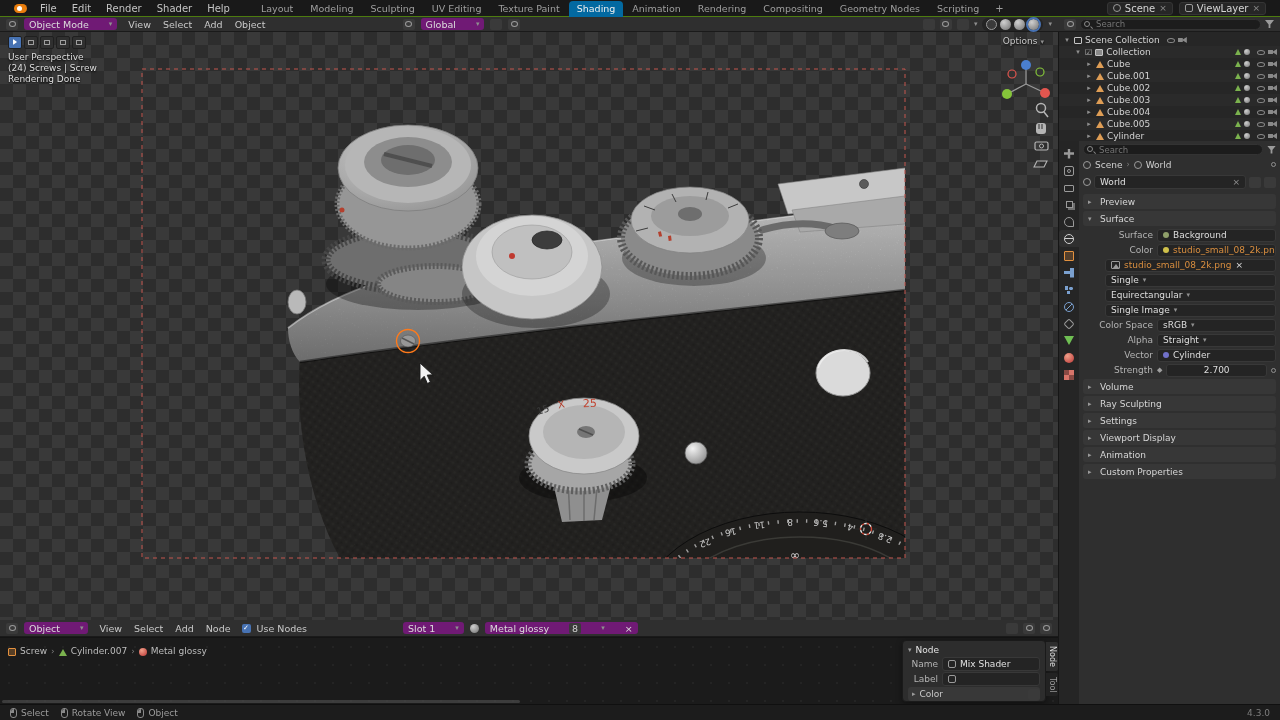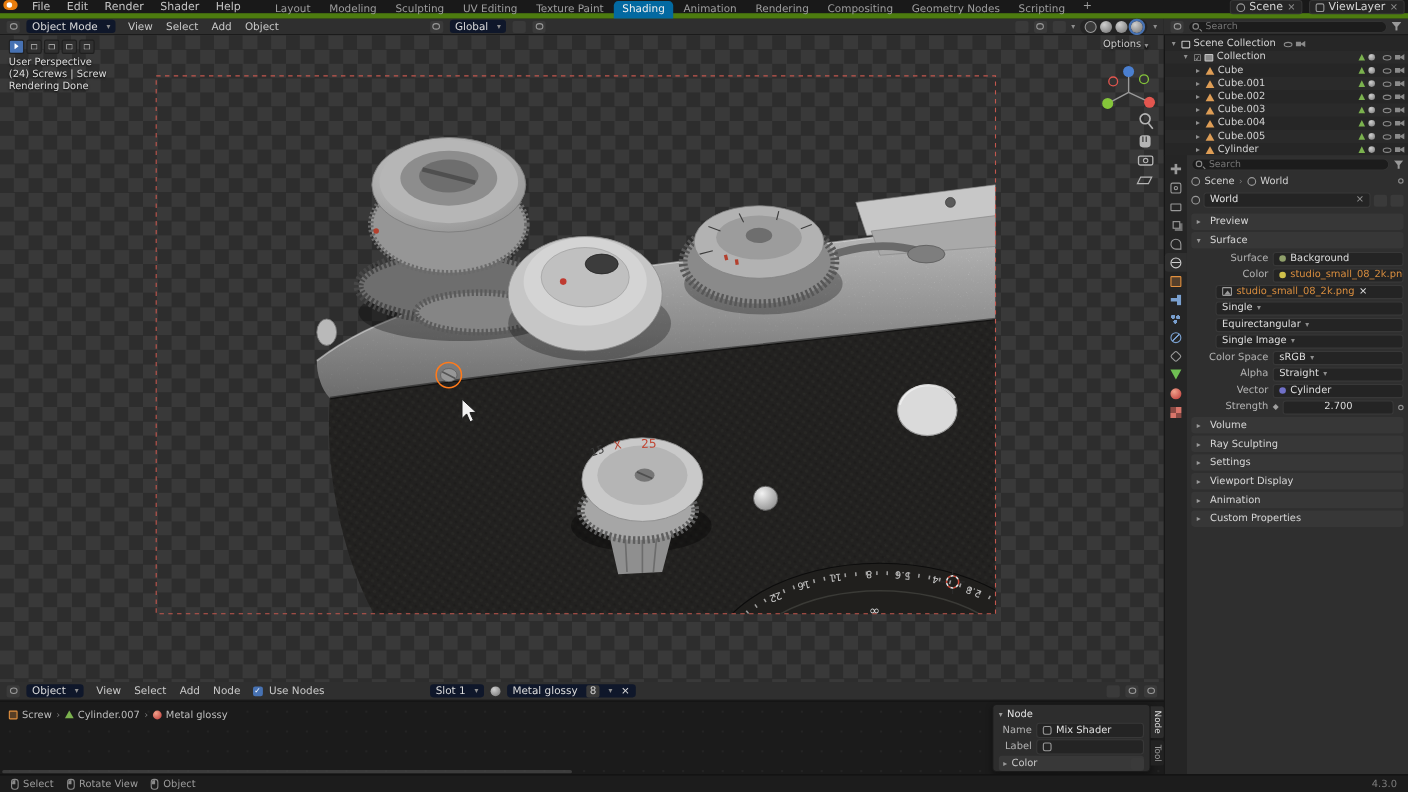--- a/index.html
+++ b/index.html
@@ -1,39 +1,39 @@
 <!DOCTYPE html>
 <html><head>
 <meta charset="utf-8">
 <style>
   *{box-sizing:border-box;margin:0;padding:0;user-select:none}
   html,body{width:1280px;height:720px;overflow:hidden}
   body{position:relative;background:#1d1d1d;font-family:"DejaVu Sans",sans-serif;font-size:10px;color:#c9c9c9}
 
   
-  #topbar{position:absolute;left:0;top:0;width:1280px;height:17px;background:#191919;border-bottom:5px solid #4d7c0f;display:flex;align-items:flex-start;gap:2px;padding:0 3px}
+  #topbar{position:absolute;left:0;top:0;width:1280px;height:17px;background:#191919;border-bottom:1px solid #4d7c0f;display:flex;align-items:center;gap:2px;padding:0 14px}
   .blogo{width:13px;height:9px;border-radius:5px;background:#e87d0d;position:relative;margin-right:4px}
   .blogo::after{content:"";position:absolute;left:3px;top:2px;width:5px;height:5px;border-radius:50%;background:#fff}
   .menus{display:flex;gap:1px}
   .menu-item{padding:1px 7px;color:#c4c4c4;border-radius:3px}
   .tabs{display:flex;gap:1px;margin-left:14px;align-items:flex-end;height:17px}
   .ws-tab{padding:2px 8px 3px;color:#9f9f9f;font-size:9.5px;border-radius:4px 4px 0 0;white-space:nowrap}
   .ws-tab.active{background:#0369a1;color:#efefef}
   .tab-plus{padding:0 6px;color:#9f9f9f}
   .tb-right{margin-left:auto;display:flex;gap:6px;align-items:center}
   .tb-field{display:flex;align-items:center;gap:4px;background:#262626;border:1px solid #353535;border-radius:3px;padding:0 5px;height:13px;color:#d5d5d5}
   .tb-field .x{color:#8a8a8a;font-size:9px}
   .mini{display:inline-block;width:8px;height:8px;border:1px solid #9a9a9a;border-radius:2px}
   .mini.round{border-radius:50%}
 
   
   .ed-header{position:absolute;background:#2f2f2f;border-bottom:1px solid #1a1a1a;display:flex;align-items:center;gap:6px;padding:0 6px;font-size:9.5px;color:#c9c9c9}
   #vp-header{left:0;top:17px;width:1058px;height:15px}
   #outliner-header{left:1058px;top:17px;width:222px;height:15px;gap:4px}
-  .dd{display:inline-flex;align-items:center;gap:8px;background:#0f172a;border-radius:3px;padding:0 5px;height:12px;color:#dcdcdc;white-space:nowrap}
+  .dd{display:inline-flex;align-items:center;gap:20px;background:#701a75;border-radius:3px;padding:0 5px;height:12px;color:#dcdcdc;white-space:nowrap}
   .car{color:#8f8f8f;font-size:7px}
   .hmenu{display:flex;gap:2px}
   .hmenu span{padding:0 5px}
   .hico{width:12px;height:11px;border-radius:2px;background:#3a3a3a;display:inline-block;position:relative}
   .hico.dot::after{content:"";position:absolute;inset:2.5px;border-radius:50%;border:1px solid #9a9a9a}
   .sphere{width:11px;height:11px;border-radius:50%;background:radial-gradient(circle at 35% 30%,#cfcfcf,#6f6f6f);display:inline-block}
   .sphere.wire{background:#3a3a3a;border:1px solid #9a9a9a}
   .shadepill{display:flex;gap:3px;align-items:center;background:#242424;border-radius:6px;padding:1px 4px}
   .shadepill .on{outline:2px solid #4772b3;border-radius:50%}
 
@@ -112,21 +112,21 @@
   .imgicon{width:9px;height:8px;border:1px solid #9a9a9a;border-radius:1px;position:relative;flex:0 0 auto}
   .imgicon::after{content:"";position:absolute;left:1px;bottom:0;border-left:3px solid transparent;border-right:3px solid transparent;border-bottom:4px solid #9a9a9a}
   .keydot{width:5px;height:5px;border-radius:50%;border:1px solid #8f8f8f;flex:0 0 auto}
   .diamond{color:#9f9f9f;font-size:7px}
 
   
   #shader-header{left:0;top:620px;width:1058px;height:17px}
   #shader-canvas{position:absolute;left:0;top:637px;width:1058px;height:67px;background-color:#1b1b1b;background-image:radial-gradient(circle,#242424 1px,transparent 1px);background-size:18px 18px;border-top:1px solid #141414}
   .checkbox{width:9px;height:9px;background:#4772b3;border-radius:2px;color:#fff;font-size:7px;line-height:9px;text-align:center}
   #shader-crumb{position:absolute;left:8px;top:8px;display:flex;align-items:center;gap:4px;color:#bdbdbd;font-size:9px}
-  .crumb{display:flex;align-items:flex-start;gap:4px}
+  .crumb{display:flex;align-items:flex-end;gap:4px}
   .crumb:last-child .sep{display:none}
   .crumb .sep{color:#7d7d7d}
   .ci{width:8px;height:8px;flex:0 0 auto}
   .ci.t-object{border:1px solid #e3913f;background:rgba(227,145,63,.3);border-radius:1px}
   .ci.t-mesh{width:0;height:0;border-left:4px solid transparent;border-right:4px solid transparent;border-bottom:7px solid #7bb24e}
   .ci.t-material{border-radius:50%;background:radial-gradient(circle at 35% 30%,#f0a08a,#c8504a 75%)}
   #node-panel{position:absolute;left:902px;top:2px;width:144px;height:62px;background:#2d2d2d;border:1px solid #1a1a1a;border-radius:4px;padding:3px 5px;font-size:9px;box-shadow:0 2px 6px rgba(0,0,0,.4)}
   #node-panel .np-h{display:flex;align-items:center;gap:4px;color:#e2e2e2;height:12px}
   .np-row{display:flex;align-items:center;gap:4px;height:14px;margin-top:1px}
   .np-label{flex:0 0 30px;text-align:right;color:#b3b3b3}

